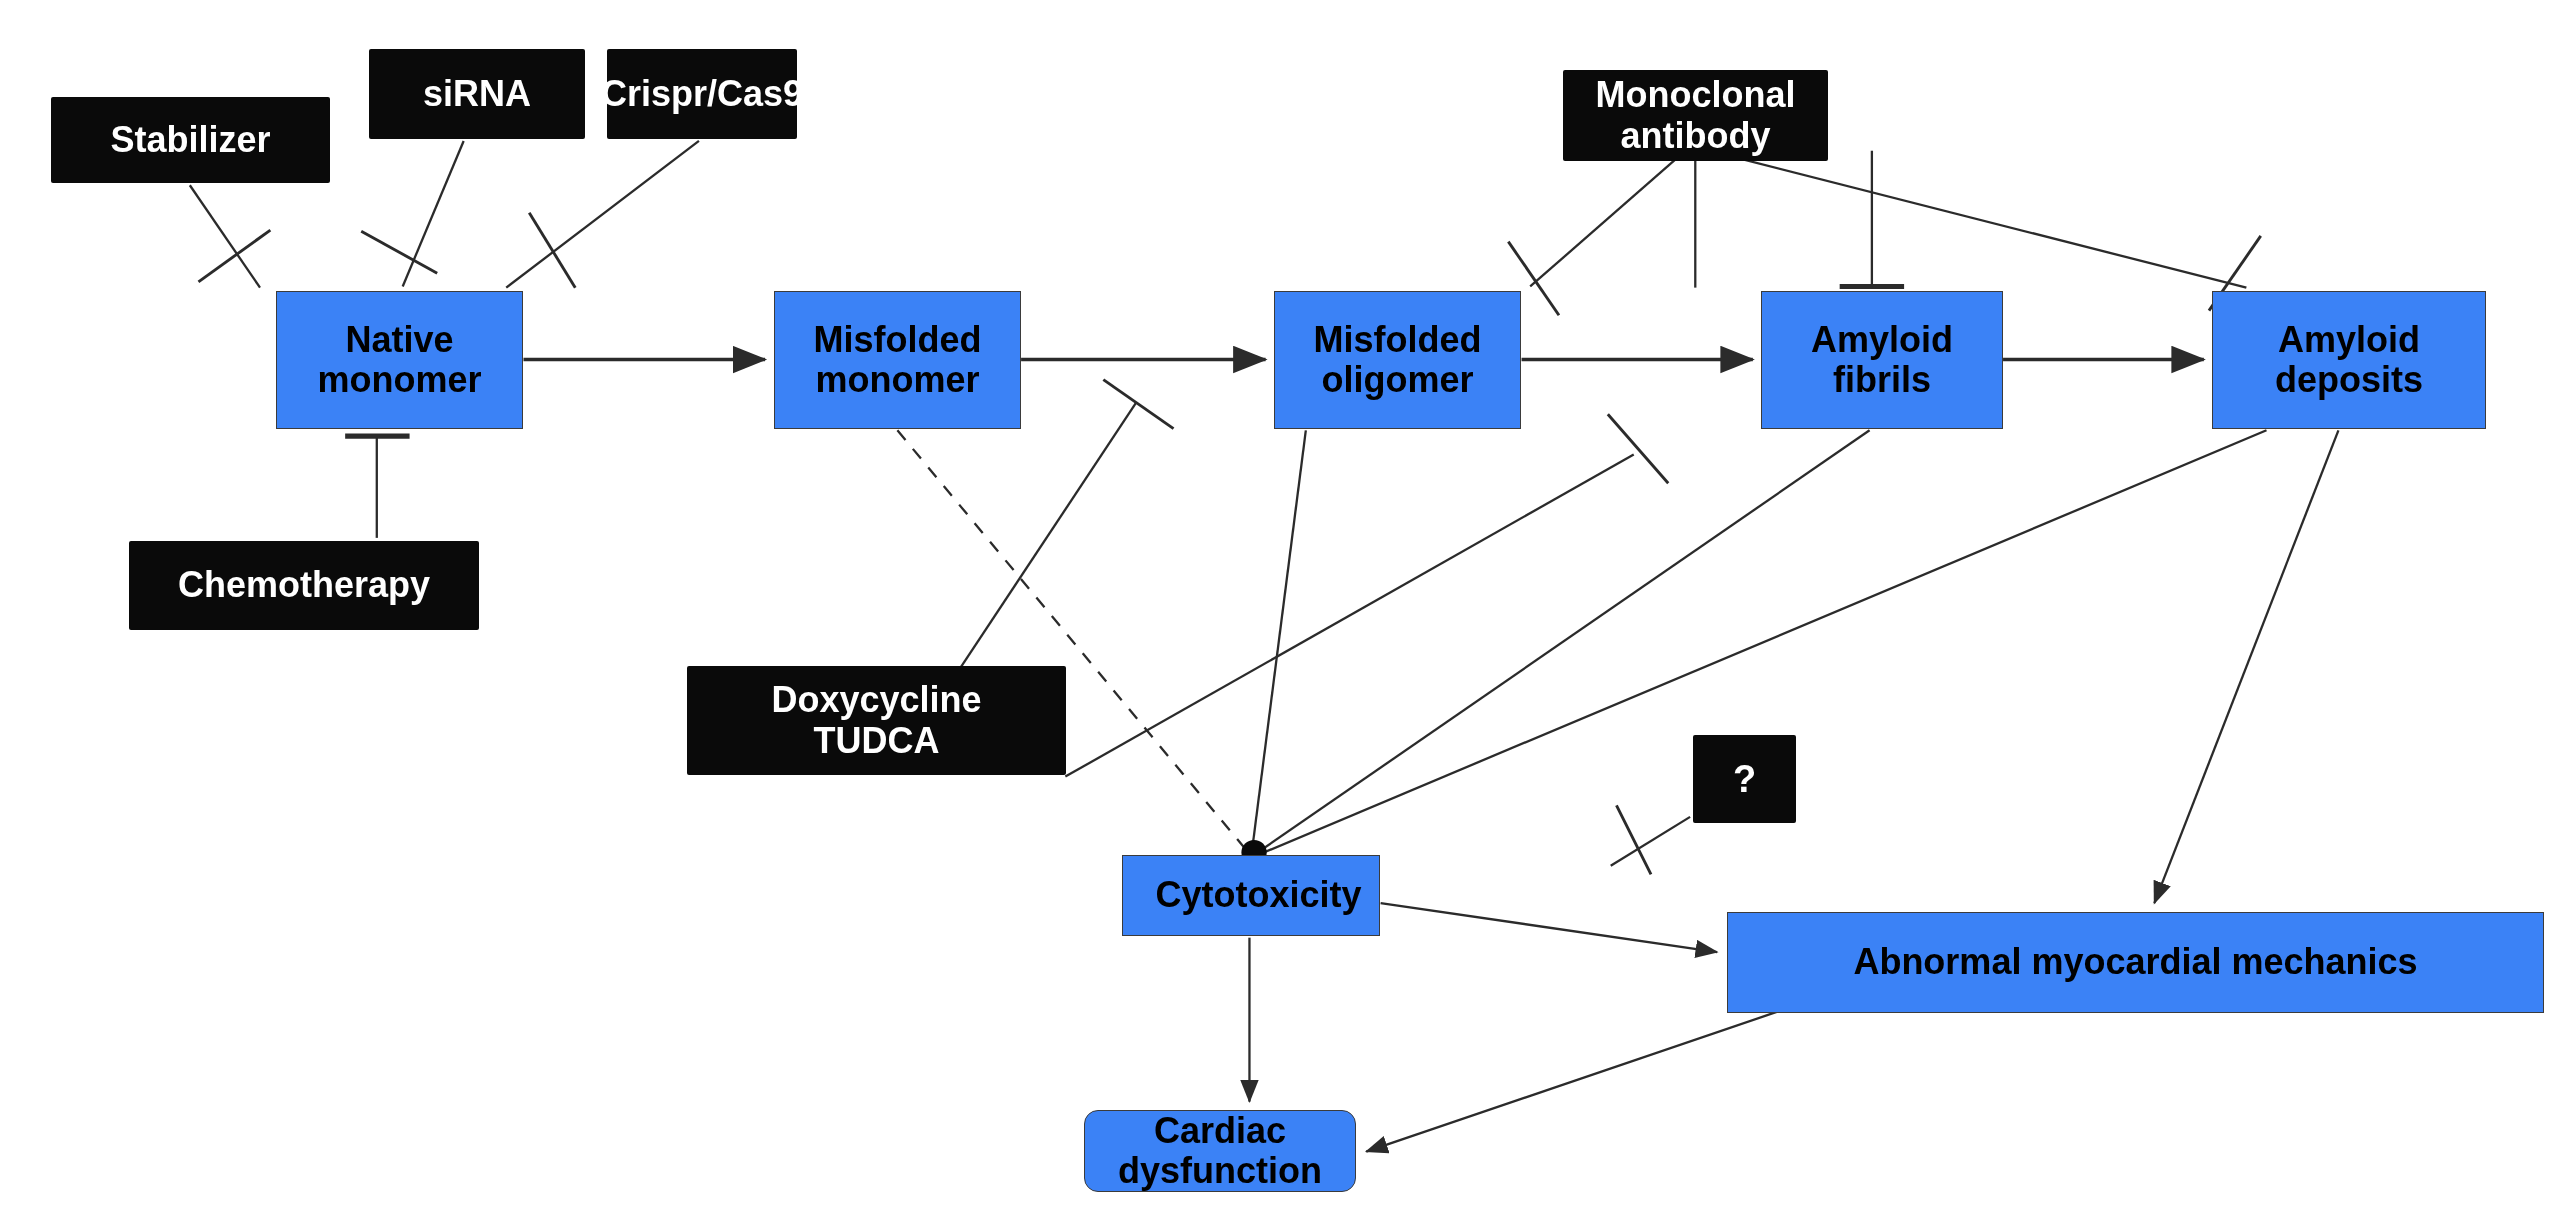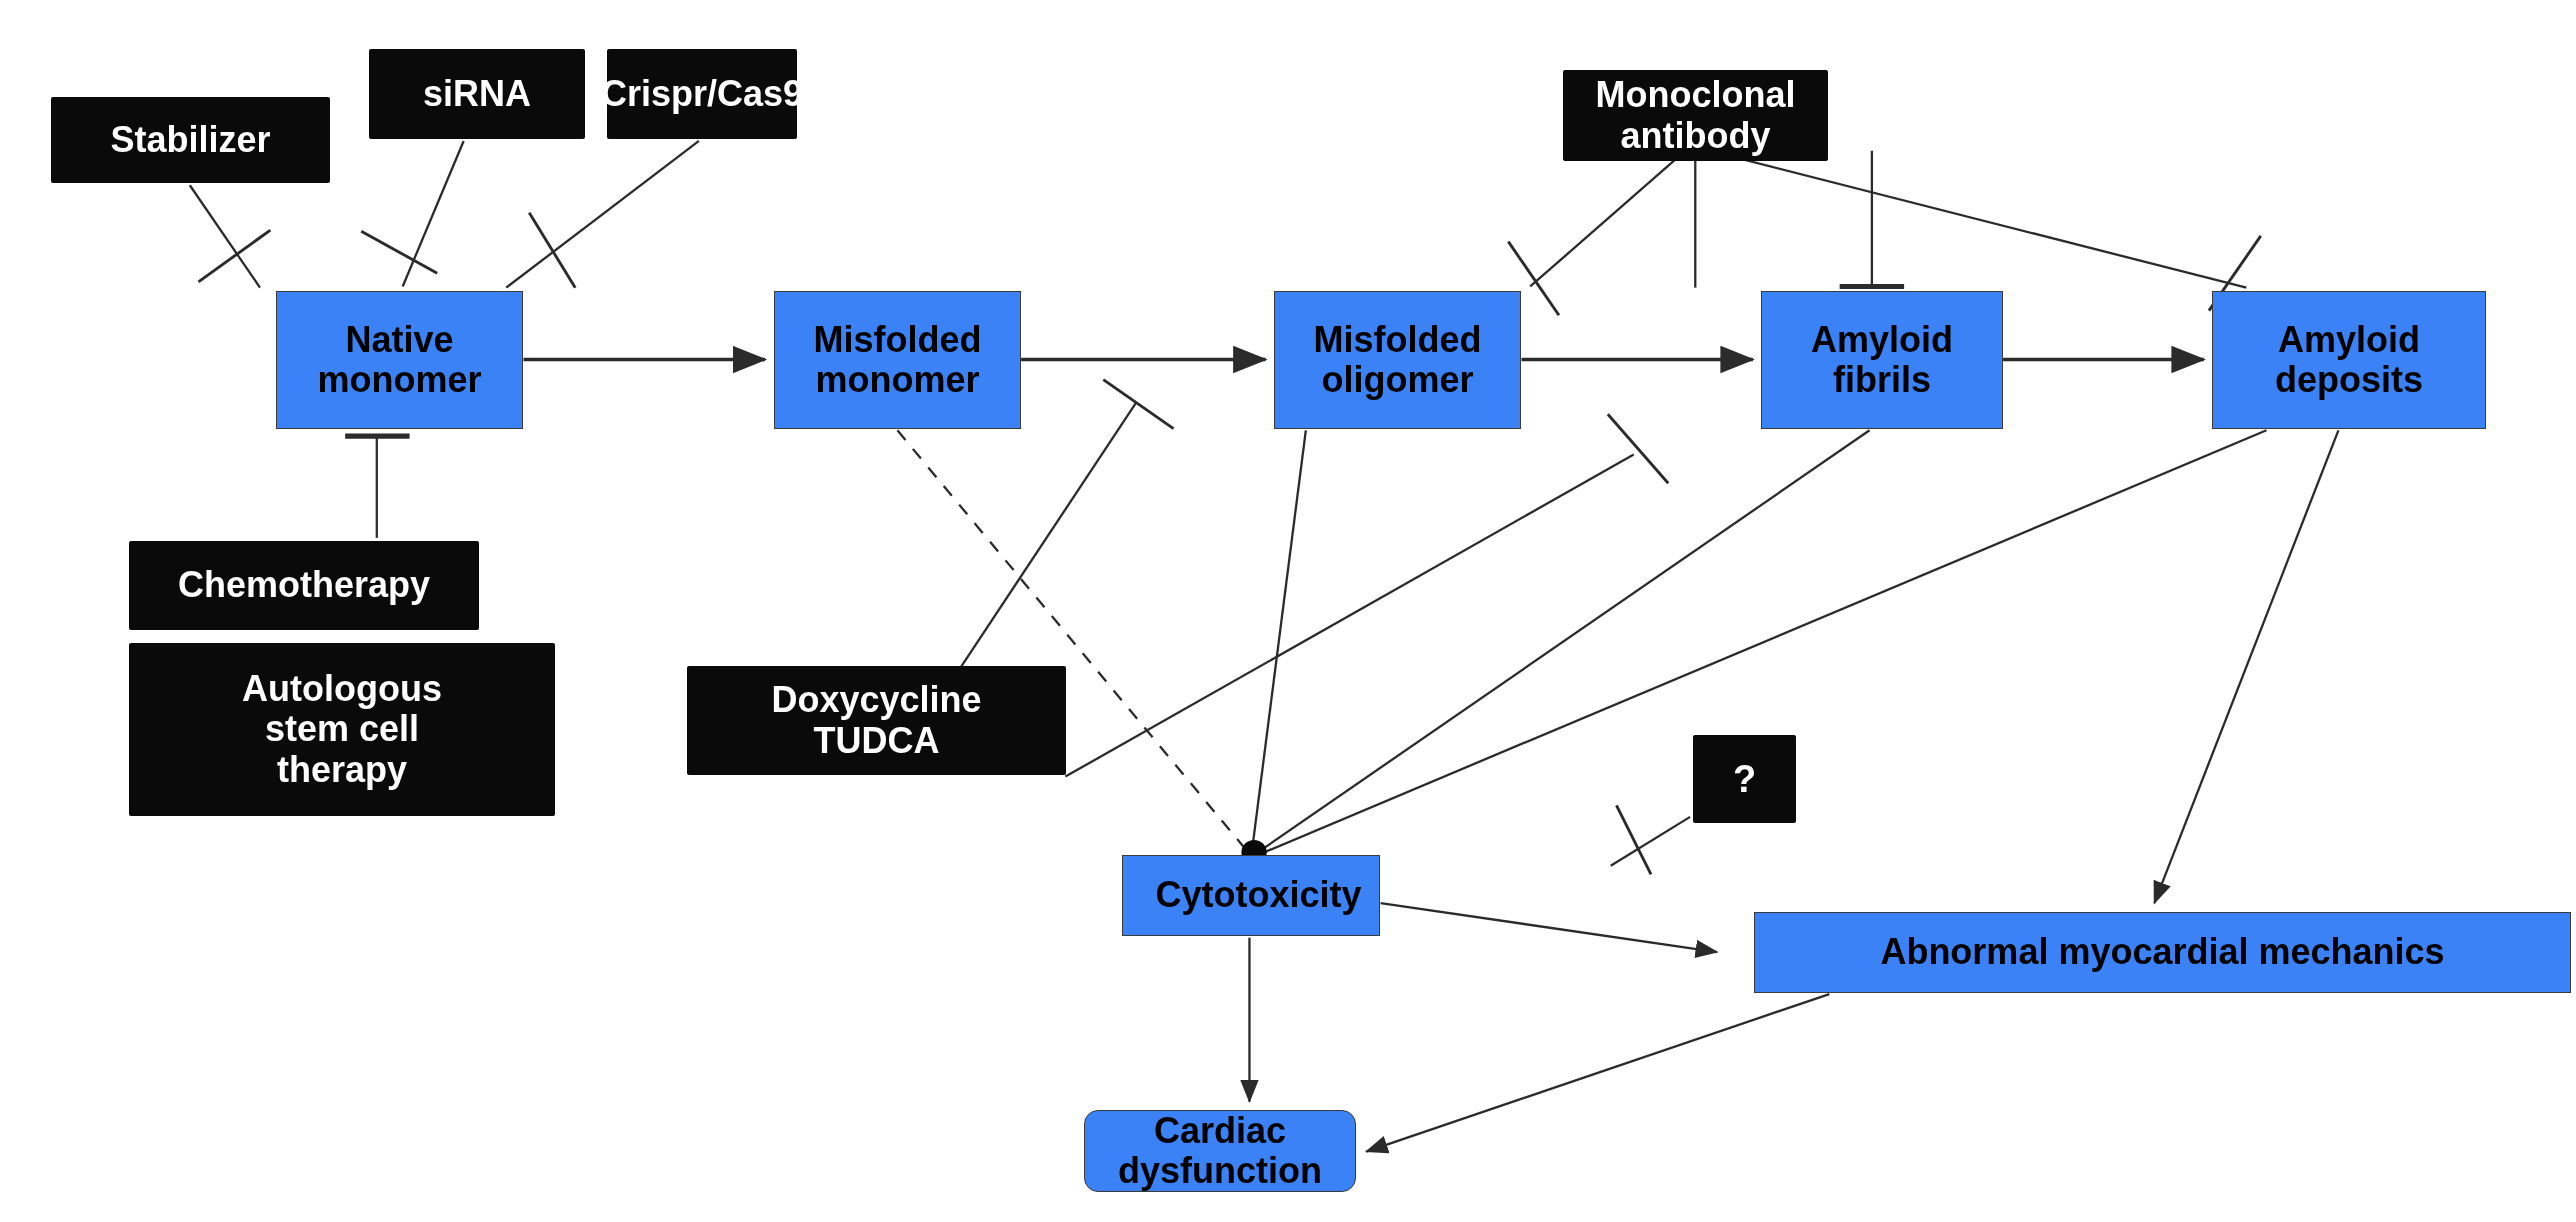--- a/index.html
+++ b/index.html
@@ -108,21 +108,21 @@
     <span style="white-space:pre-line">Amyloid
 fibrils</span>
   </div>
   <div class="node pbox" style="left:2212px;top:291px;width:274px;height:138px;">
     <span style="white-space:pre-line">Amyloid
 deposits</span>
   </div>
   <div class="node pbox" style="left:1122px;top:855px;width:258px;height:81px;padding-left:15px;">
     <span>Cytotoxicity</span>
   </div>
-  <div class="node pbox" style="left:1727px;top:912px;width:817px;height:81px;margin-left:27px;">
+  <div class="node pbox" style="left:1727px;top:912px;width:817px;height:101px;">
     <span>Abnormal myocardial mechanics</span>
   </div>
   <div class="node pbox" style="left:1084px;top:1110px;width:272px;height:82px;border-radius:14px;">
     <span>Cardiac dysfunction</span>
   </div>
 
   <div class="node tbox" style="left:51px;top:97px;width:279px;height:86px;">
     <span>Stabilizer</span>
   </div>
   <div class="node tbox" style="left:369px;top:49px;width:216px;height:90px;">
@@ -130,25 +130,20 @@
   </div>
   <div class="node tbox" style="left:607px;top:49px;width:190px;height:90px;">
     <span>Crispr/Cas9</span>
   </div>
   <div class="node tbox" style="left:1563px;top:70px;width:265px;height:91px;">
     <span>Monoclonal antibody</span>
   </div>
   <div class="node tbox" style="left:129px;top:541px;width:350px;height:89px;">
     <span>Chemotherapy</span>
   </div>
-  <div class="node tbox" style="left:129px;top:643px;width:426px;height:173px;">
-    <span style="white-space:pre-line">Autologous
-stem cell
-therapy</span>
-  </div>
   <div class="node tbox" style="left:687px;top:666px;width:379px;height:109px;">
     <span style="white-space:pre-line">Doxycycline
 TUDCA</span>
   </div>
   <div class="node tbox qmark" style="left:1693px;top:735px;width:103px;height:88px;">
     <span>?</span>
   </div>
 
 </div>
 

